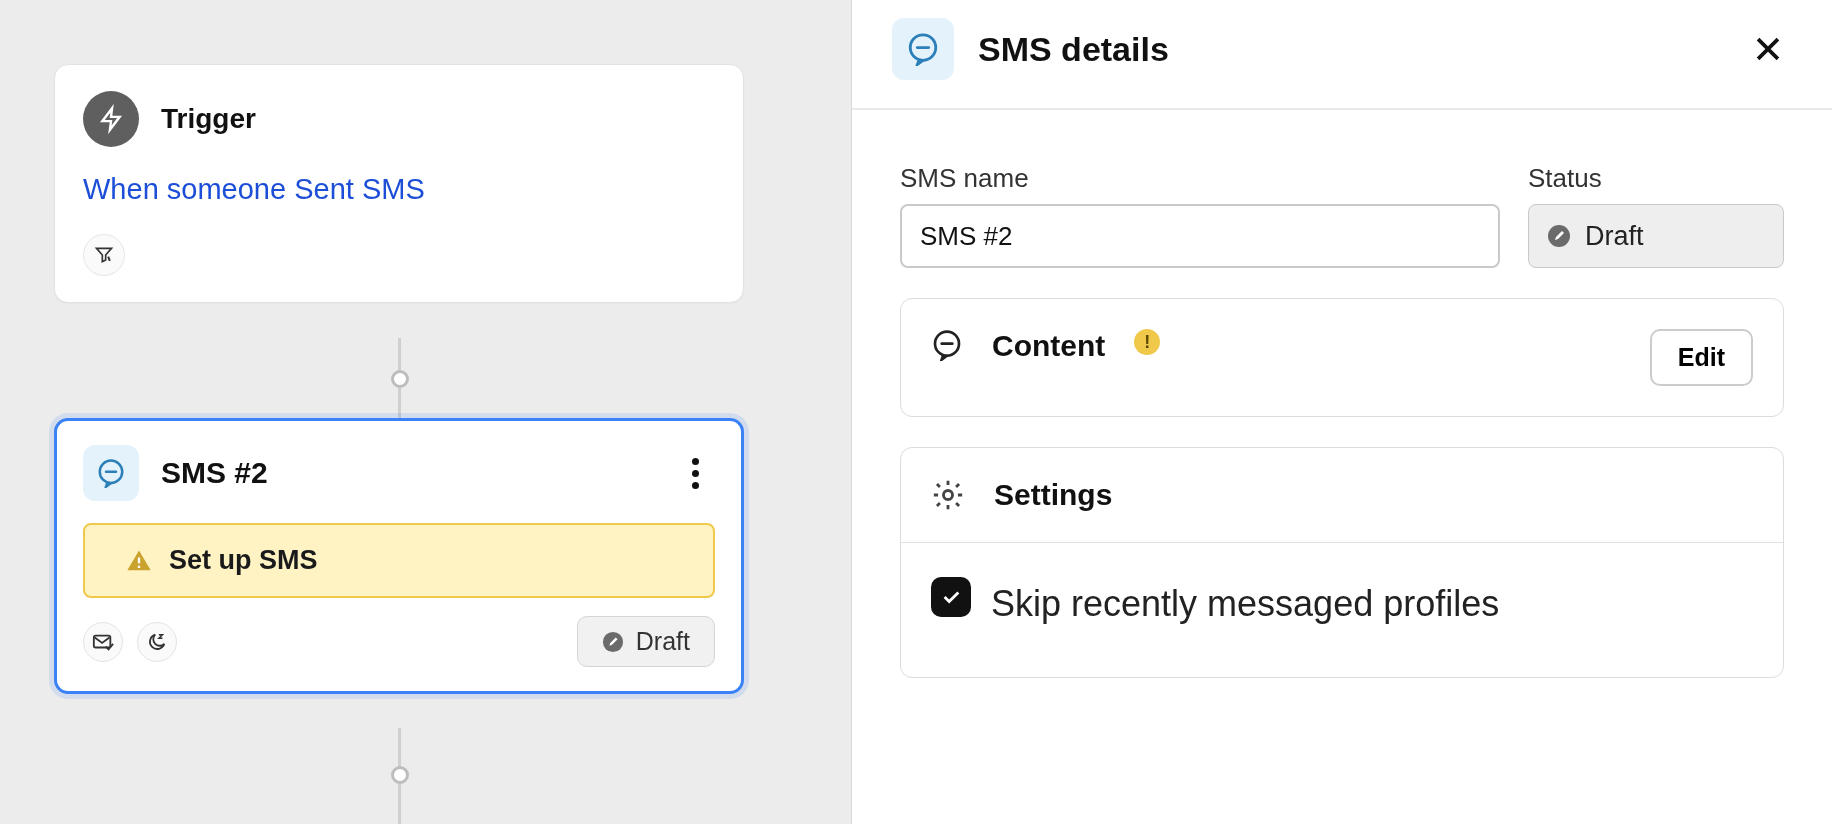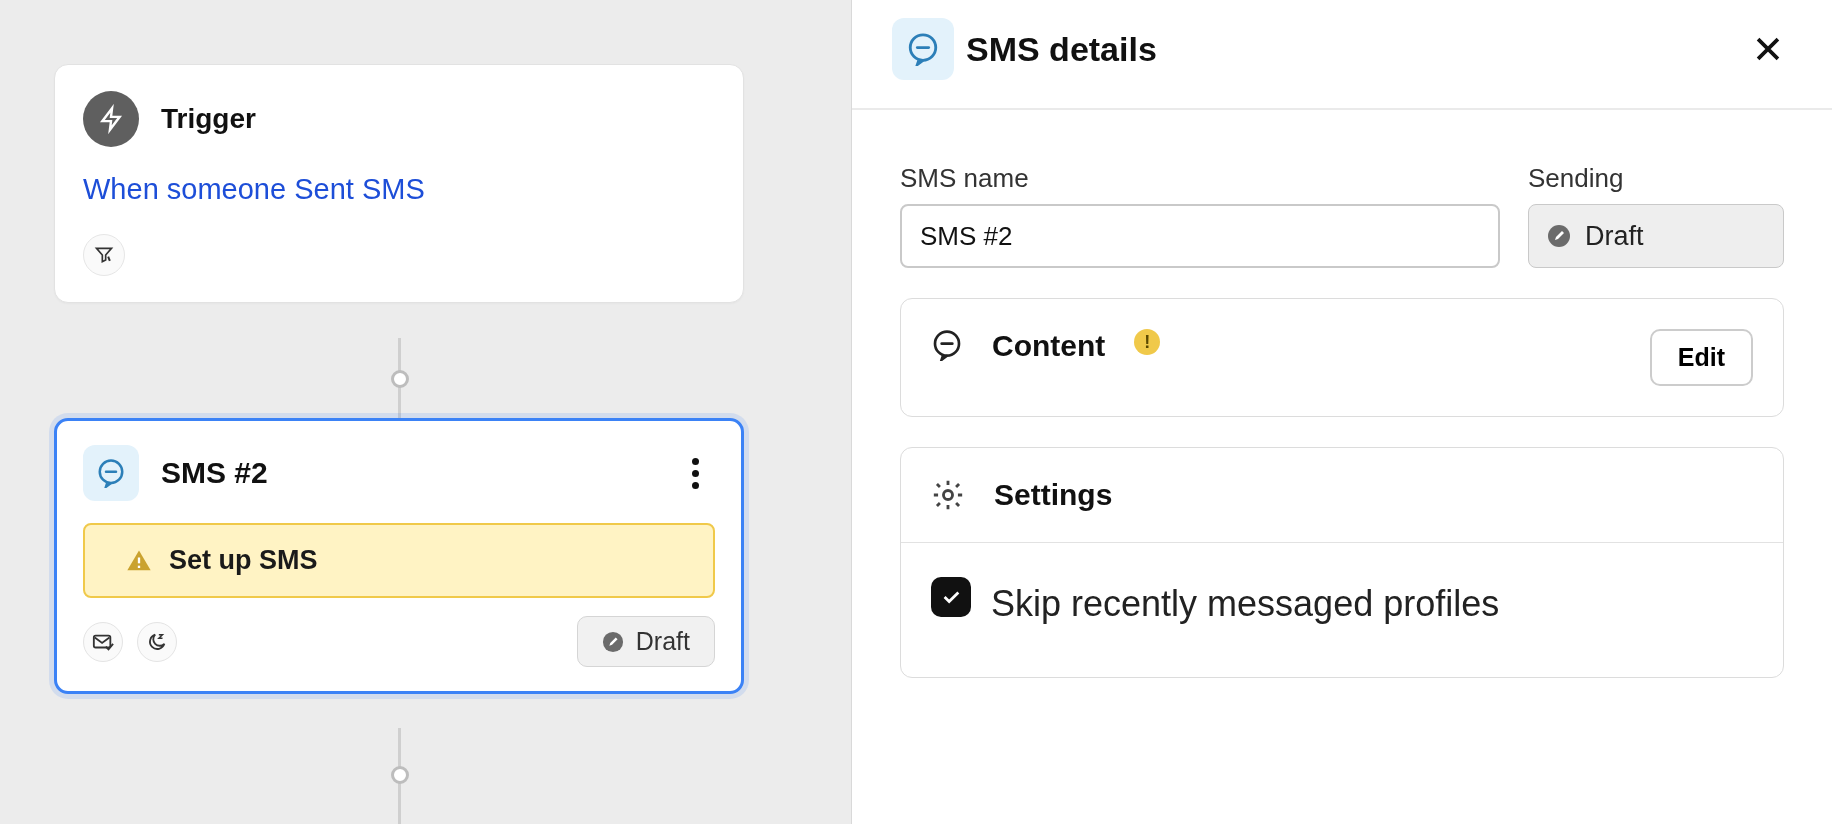--- a/index.html
+++ b/index.html
@@ -162,21 +162,21 @@
   .panel {
     flex: 1;
     display: flex;
     flex-direction: column;
     background: #fff;
   }
   .panel-header {
     display: flex;
     align-items: center;
     padding: 18px 40px 28px 40px;
-    gap: 12px;
+    gap: 24px;
     border-bottom: 2px solid #eaeaea;
   }
   .panel-header .sms-icon-box { width: 62px; height: 62px; }
   .panel-title {
     font-size: 34px;
     font-weight: 700;
     color: #111;
     flex: 1;
   }
   .close-btn {
@@ -363,21 +363,21 @@
       </button>
     </div>
 
     <div class="panel-body">
       <div class="row-2">
         <div class="field">
           <div class="field-label">SMS name</div>
           <input class="name-input" value="SMS #2" style="">
         </div>
         <div class="field">
-          <div class="field-label">Sending</div>
+          <div class="field-label">Status</div>
           <div class="status-box">
             <svg width="24" height="24" viewBox="0 0 24 24">
                 <circle cx="12" cy="12" r="11" fill="#6b6b6b"></circle>
                 <path d="M8 16l1-3 6-6 2 2-6 6z" fill="#fff"></path>
               </svg>
             <span>Draft</span>
           </div>
         </div>
       </div>
 

